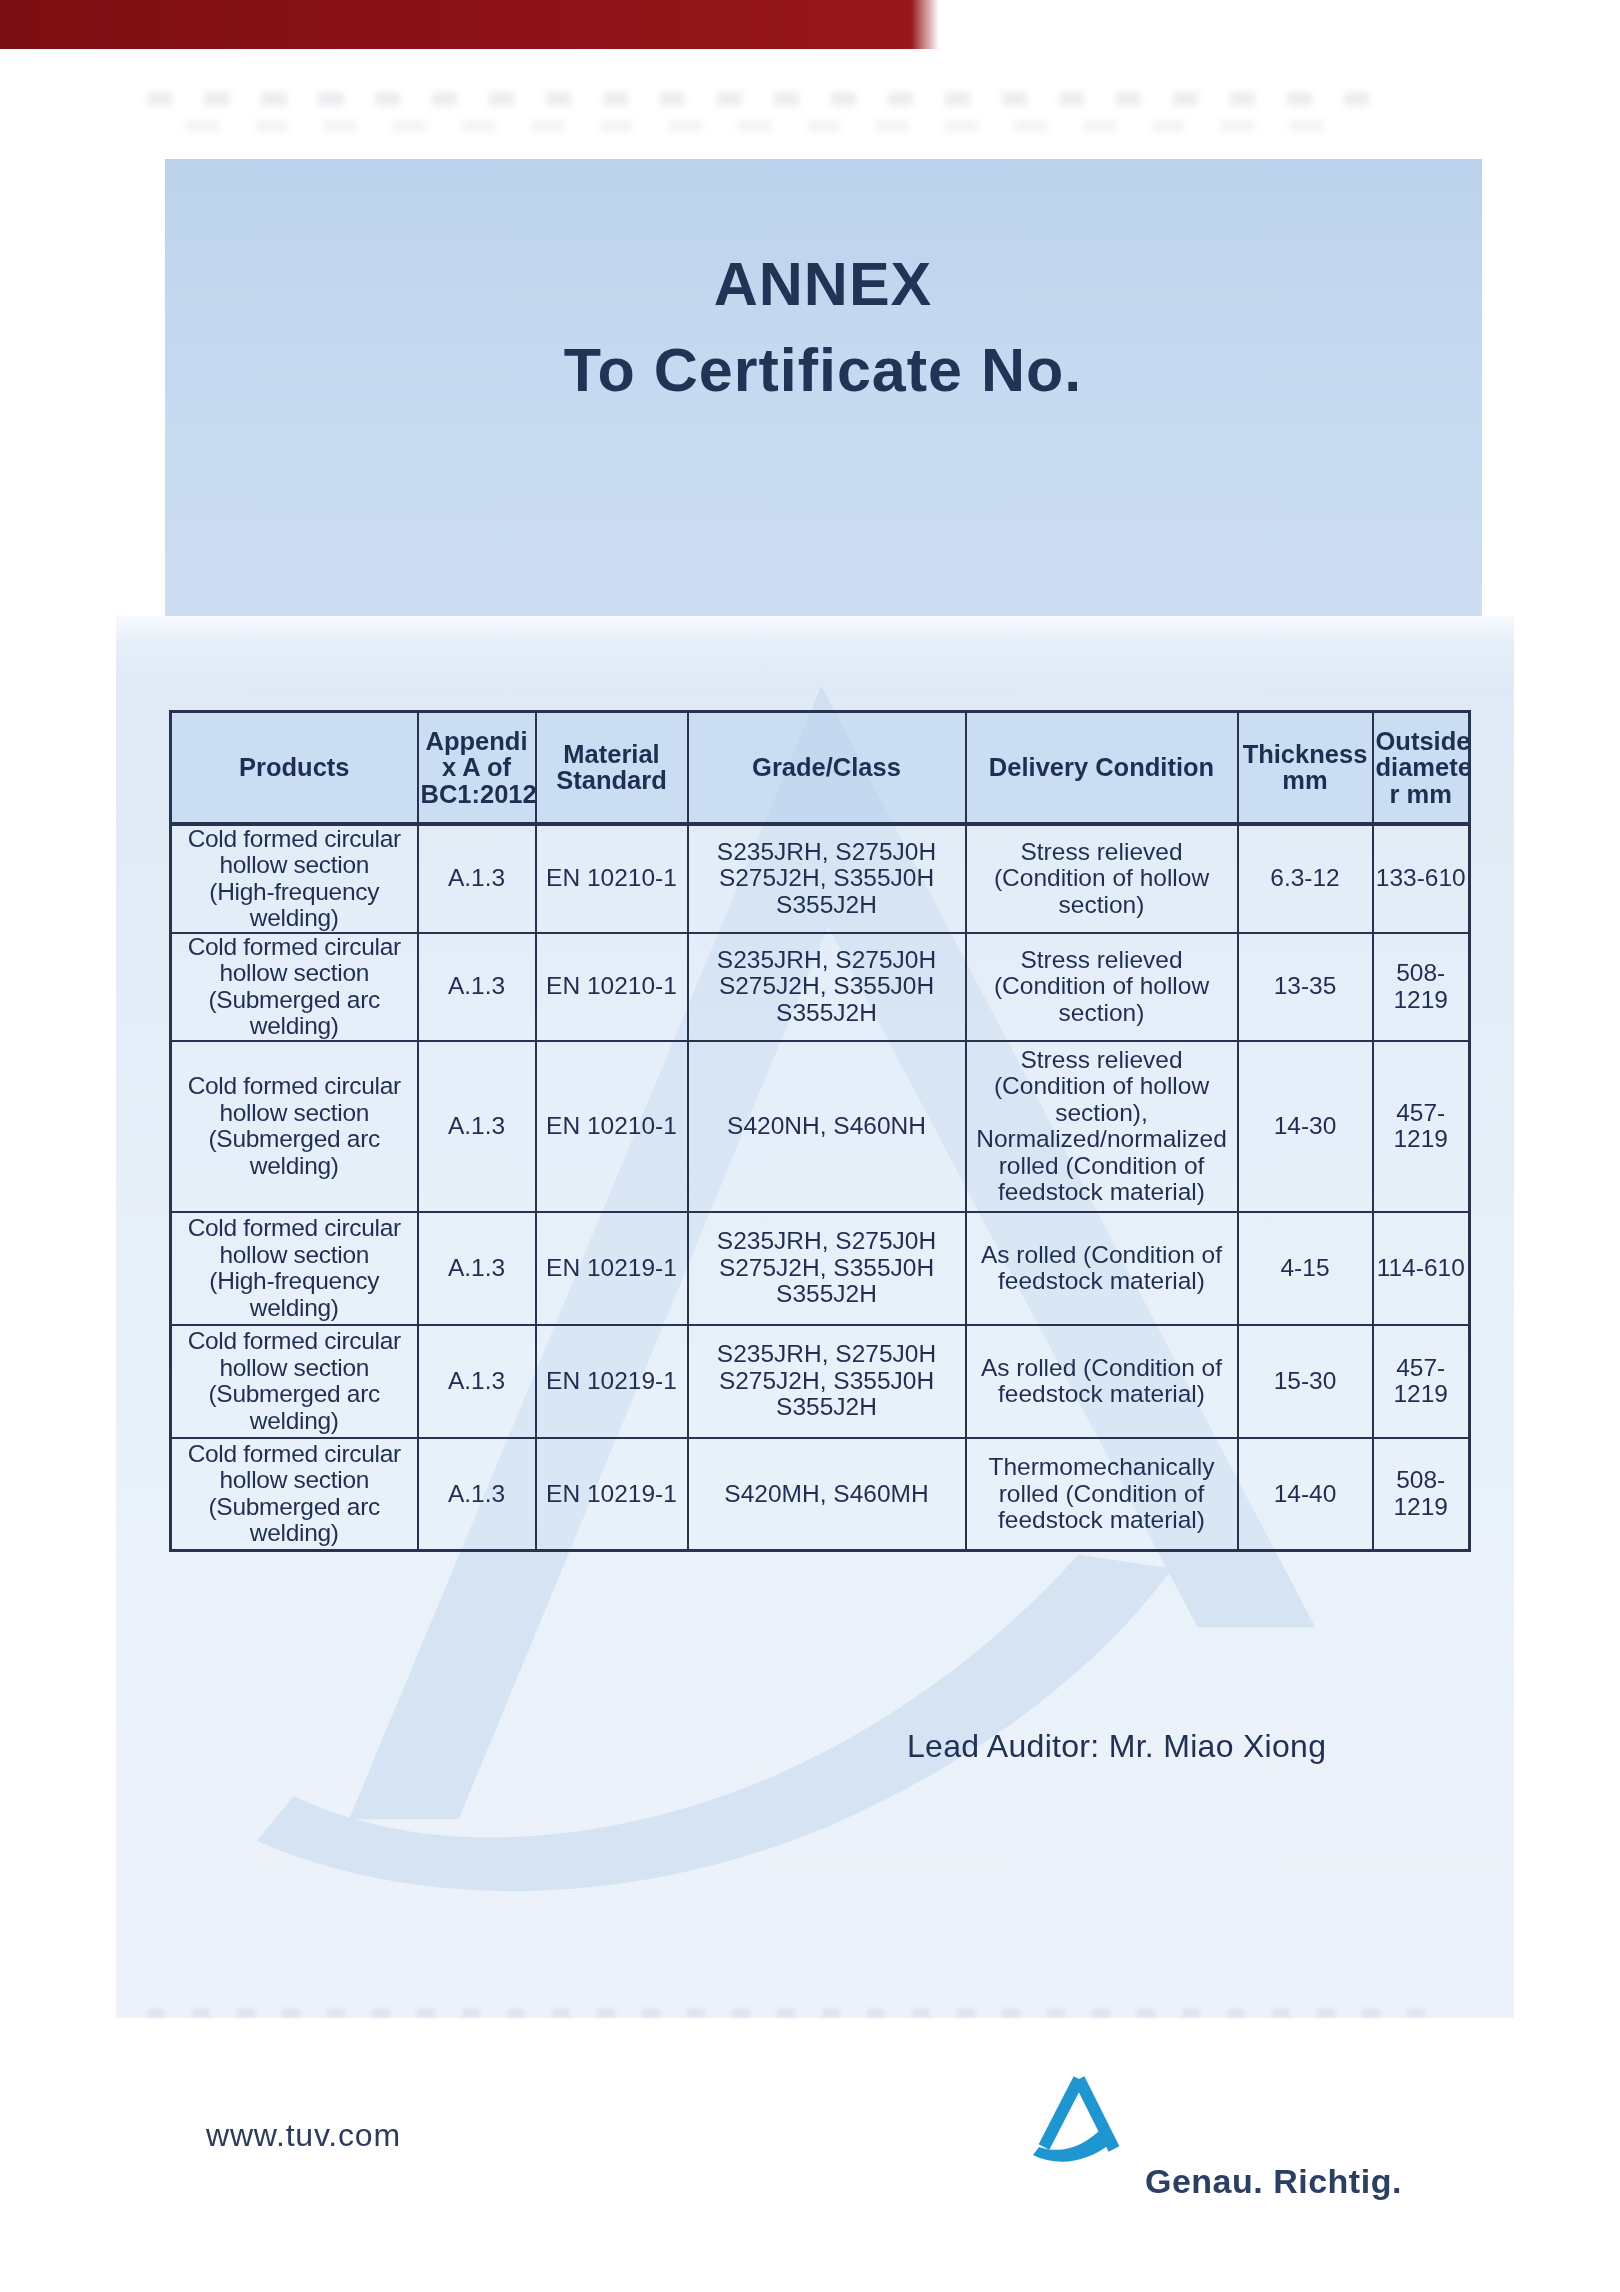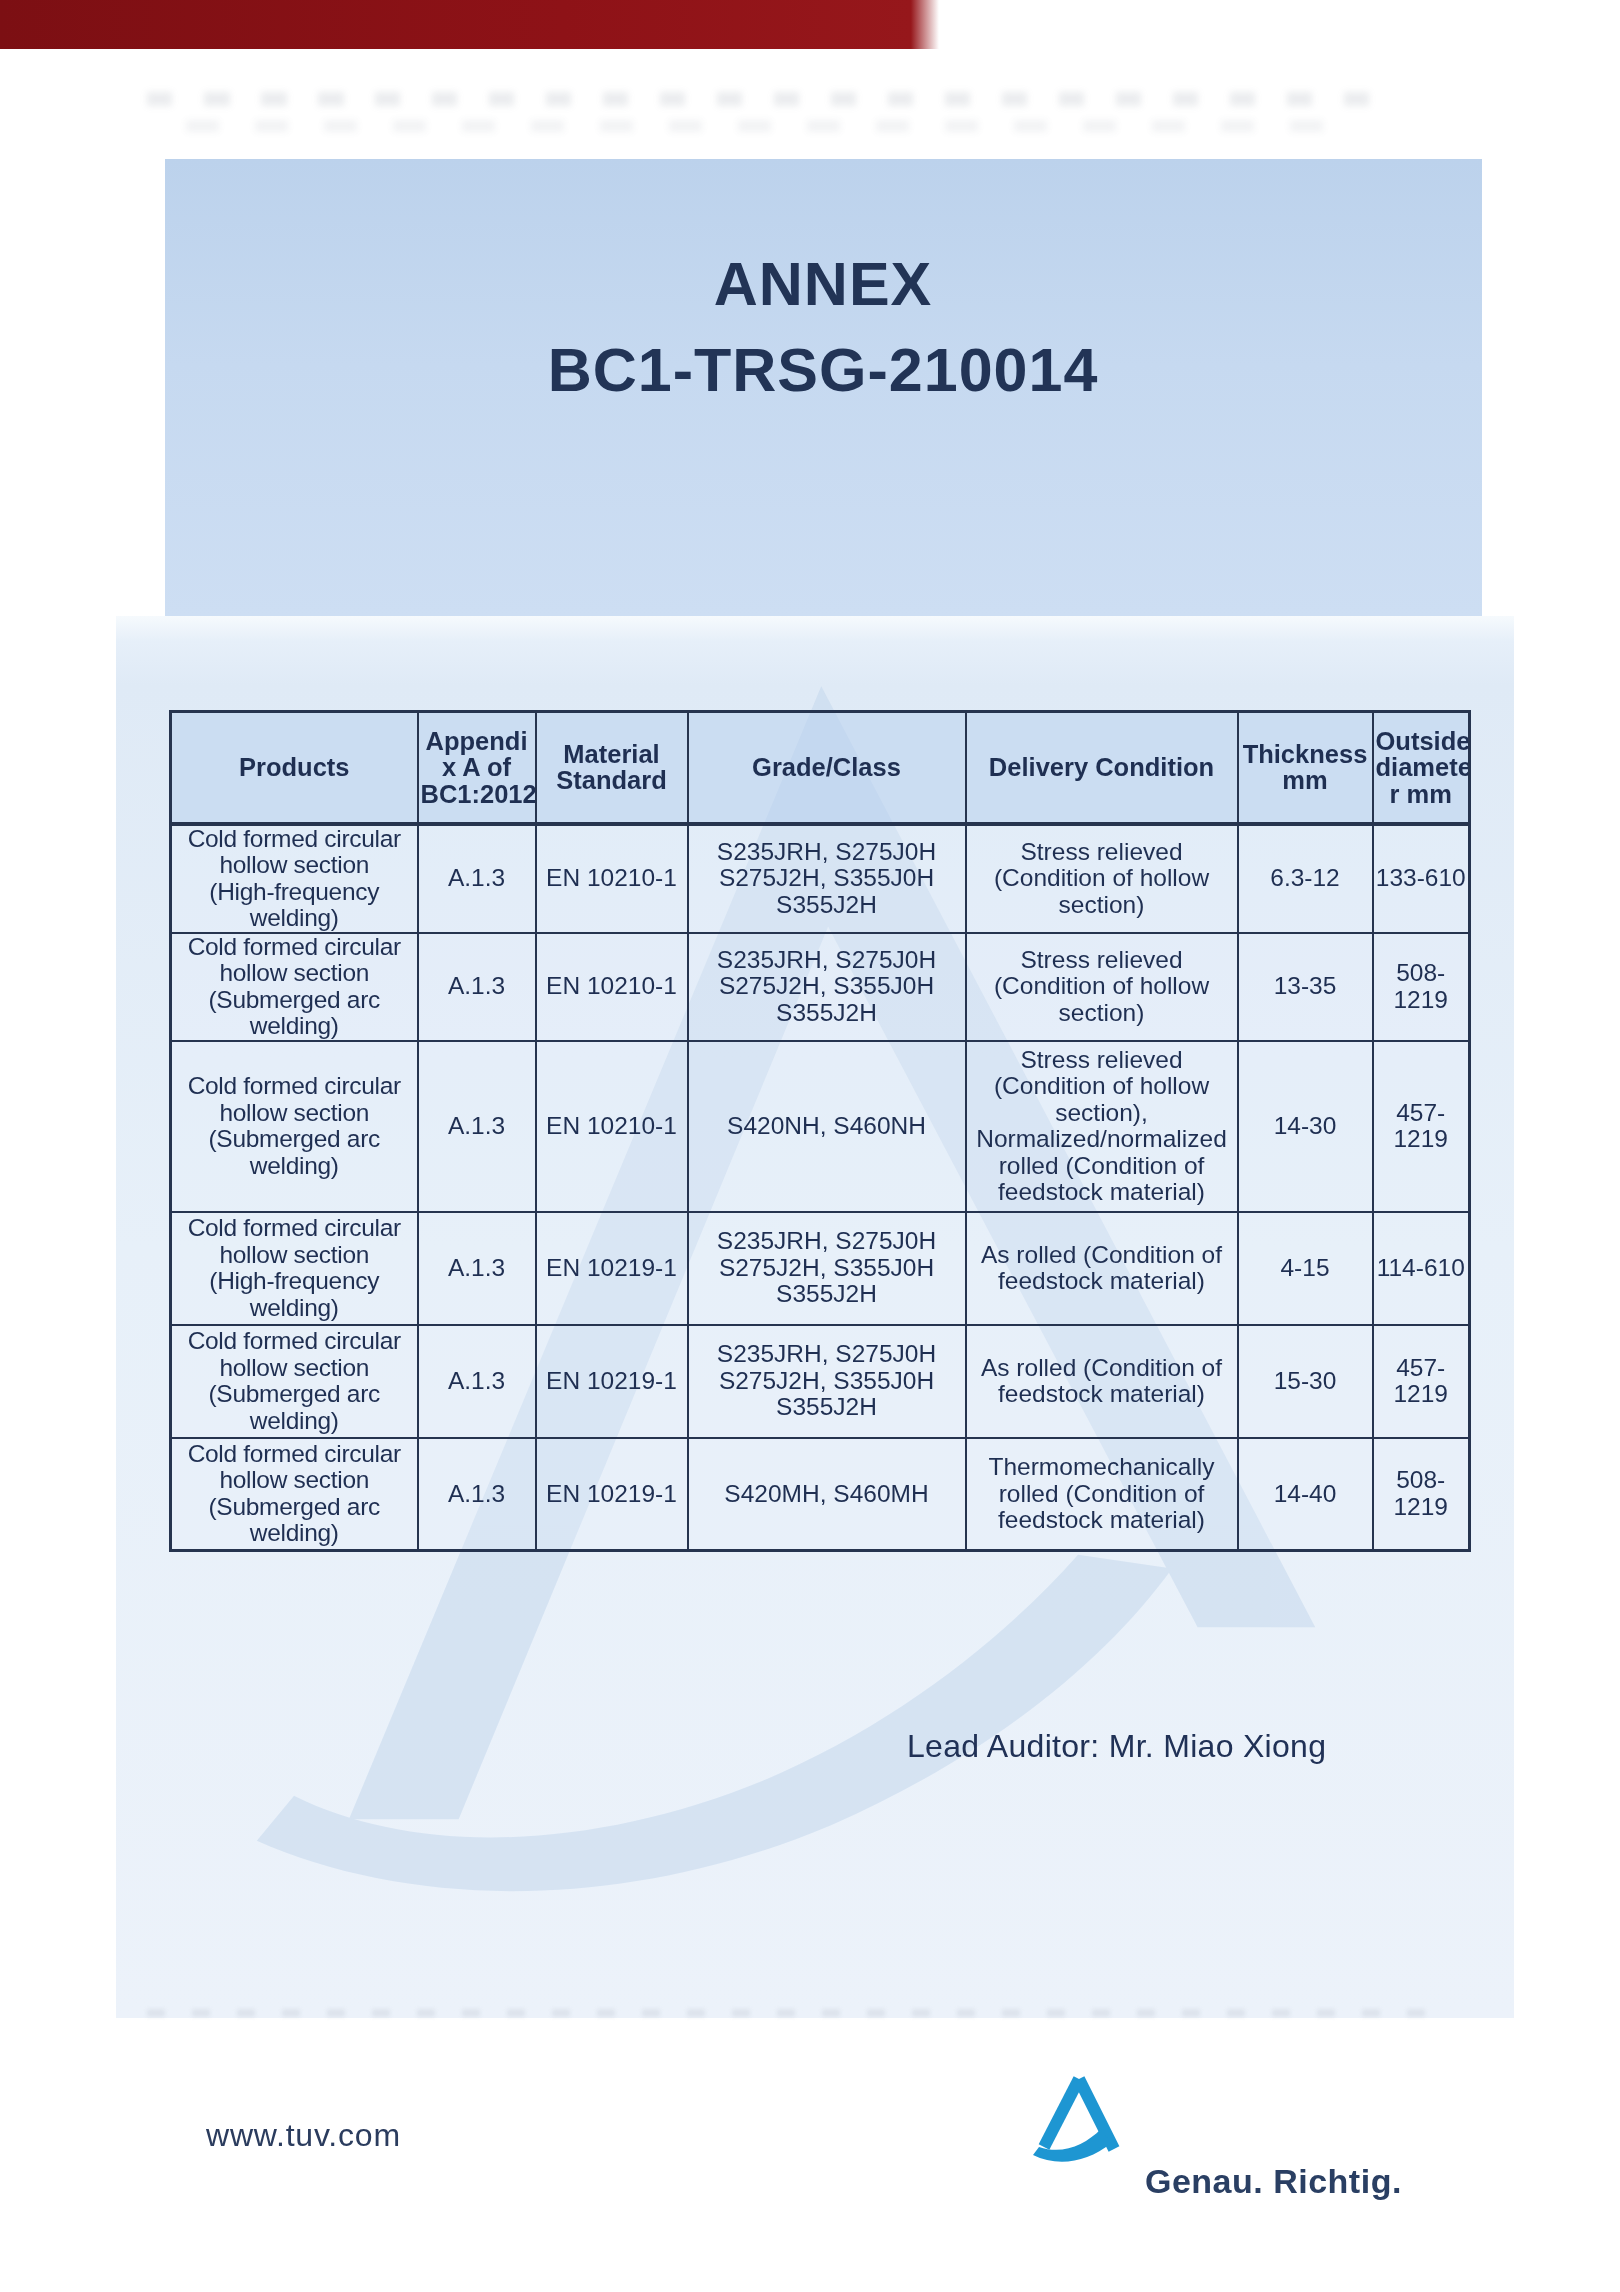--- a/index.html
+++ b/index.html
@@ -116,21 +116,21 @@
 
   <svg class="watermark" viewBox="0 0 1653 2339" xmlns="http://www.w3.org/2000/svg">
     <g fill="#c2d6ec" opacity="0.5">
       <path d="M838,700 L356,1856 L468,1856 L845,945 L1222,1660 L1342,1660 Z"></path>
       <path d="M262,1878 C420,1948 640,1950 848,1862 C1012,1790 1128,1694 1196,1600 L1100,1586 C1024,1672 912,1760 780,1816 C600,1890 420,1892 300,1832 Z"></path>
     </g>
   </svg>
 
   <div class="title-block">
     <div>ANNEX</div>
-    <div>BC1-TRSG-210014</div>
+    <div>To Certificate No.</div>
   </div>
 
   <table class="annex">
     <colgroup>
       <col style="width:247px">
         <col style="width:118px">
         <col style="width:152px">
       <col style="width:278px">
         <col style="width:272px">
         <col style="width:135px">

